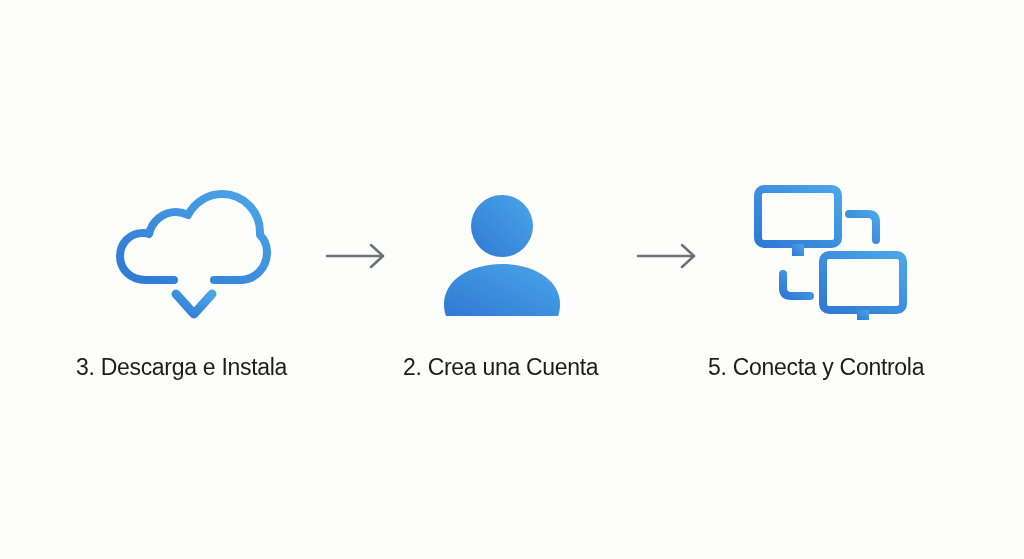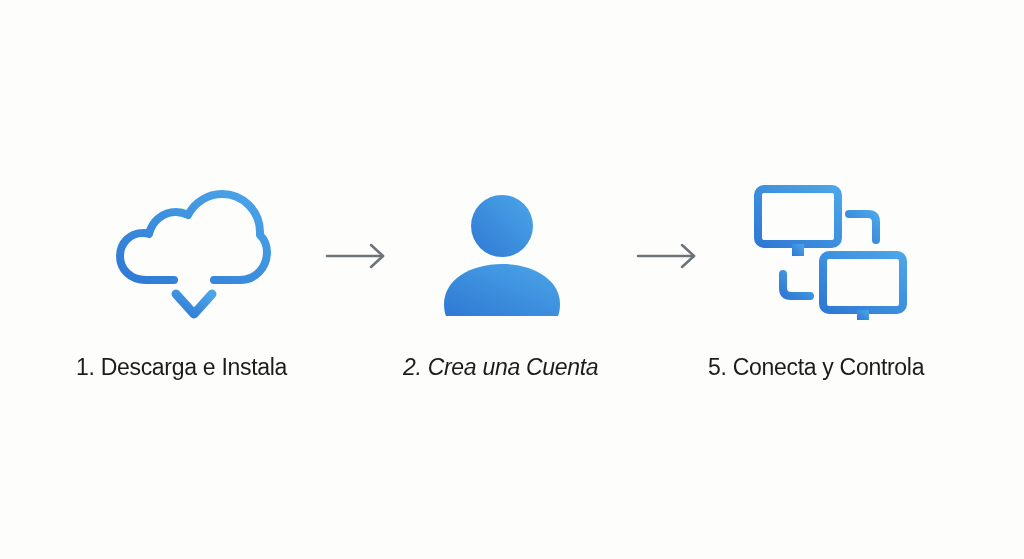--- a/index.html
+++ b/index.html
@@ -49,36 +49,36 @@
 
   <div class="step">
     <svg class="icon" style="left:112px; top:188px;" width="164" height="140" viewBox="0 0 164 140">
       <path d="M62 92 H34 C18 92 8 81 8 68 C8 55 18 45 31 45 C33 45 35 45 37 46
                C40 33 51 24 64 24 C68 24 72 25 76 27
                C83 14 96 6 110 6 C131 6 148 23 148 44 C148 45 148 46 148 47
                C152 51 155 57 155 64 C155 80 143 92 128 92 H102" fill="none" stroke="url(#blueGrad)" stroke-width="8" stroke-linecap="round" stroke-linejoin="round"></path>
       <line x1="82" y1="66" x2="82" y2="122" stroke="url(#blueGrad)" stroke-width="9" stroke-linecap="round"></line>
       <polyline points="64,106 82,126 100,106" fill="none" stroke="url(#blueGrad)" stroke-width="9" stroke-linecap="round" stroke-linejoin="round"></polyline>
     </svg>
-    <div class="label" style="left:76px;">1. Descarga e Instala</div>
+    <div class="label" style="left:76px;">3. Descarga e Instala</div>
   </div>
 
   <svg class="arrow" style="left:325px; top:242px;" width="62" height="28" viewBox="0 0 62 28">
     <line x1="2" y1="14" x2="58" y2="14" stroke="#6b7378" stroke-width="2.5" stroke-linecap="round"></line>
     <polyline points="46,3 58,14 46,25" fill="none" stroke="#6b7378" stroke-width="2.5" stroke-linecap="round" stroke-linejoin="round"></polyline>
   </svg>
 
   <div class="step">
     <svg class="icon" style="left:440px; top:188px;" width="145" height="138" viewBox="0 0 145 138">
       <circle cx="62" cy="38" r="31" fill="url(#blueGrad)"></circle>
       <path d="M6 128 C6 128 4 124 4 116 C4 92 30 76 62 76 C94 76 120 92 120 116 C120 124 118 128 118 128 Z" fill="url(#blueGrad)"></path>
       <line x1="117" y1="42" x2="117" y2="78" stroke="url(#blueGrad)" stroke-width="9" stroke-linecap="round"></line>
       <line x1="99" y1="60" x2="135" y2="60" stroke="url(#blueGrad)" stroke-width="9" stroke-linecap="round"></line>
     </svg>
-    <div class="label" style="left:403px;font-style:italic;">2. Crea una Cuenta</div>
+    <div class="label" style="left:403px;">2. Crea una Cuenta</div>
   </div>
 
   <svg class="arrow" style="left:636px; top:242px;" width="62" height="28" viewBox="0 0 62 28">
     <line x1="2" y1="14" x2="58" y2="14" stroke="#6b7378" stroke-width="2.5" stroke-linecap="round"></line>
     <polyline points="46,3 58,14 46,25" fill="none" stroke="#6b7378" stroke-width="2.5" stroke-linecap="round" stroke-linejoin="round"></polyline>
   </svg>
 
   <div class="step">
     <svg class="icon" style="left:750px; top:182px;" width="165" height="148" viewBox="0 0 165 148">
 

